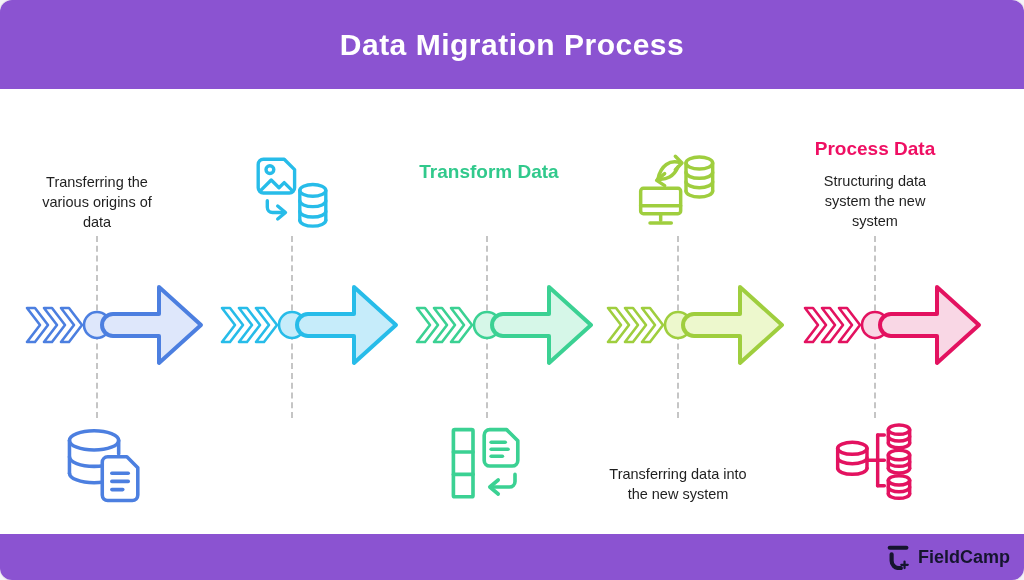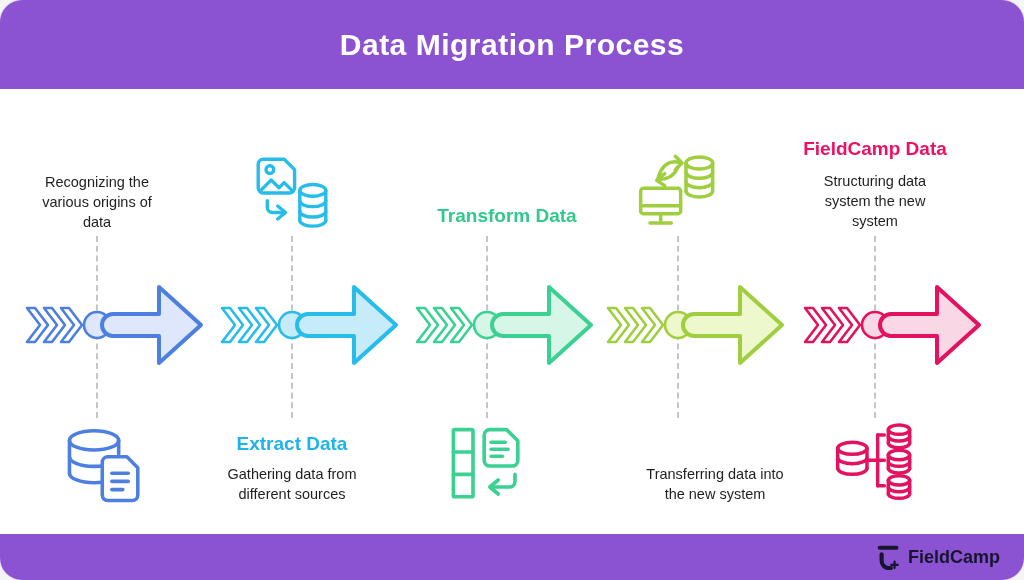--- a/index.html
+++ b/index.html
@@ -1,72 +1,70 @@
 <!DOCTYPE html>
 <html><head>
 <meta charset="utf-8">
 <style>
   html,body{margin:0;padding:0;background:#f5f4f7;font-family:"Liberation Sans",sans-serif;}
-  .canvas{position:relative;width:1024px;height:580px;background:#ffffff;border-radius:22px;
+  .canvas{position:relative;width:1024px;height:580px;background:#ffffff;border-radius:12px;
           overflow:hidden;margin:0 auto;box-shadow:0 0 0 1px #e8e6ec;}
   
   .header{position:absolute;top:0;left:0;width:100%;height:89px;display:flex;
           align-items:center;justify-content:center;}
   .header h1{margin:0;color:#ffffff;font-size:30px;font-weight:bold;letter-spacing:.5px;}
   .footer{position:absolute;bottom:0;left:0;width:100%;height:46px;}
-  .brand{position:absolute;right:24px;top:0;height:46px;display:flex;align-items:center;gap:7px;text-align:right;}
+  .brand{position:absolute;right:14px;top:0;height:46px;display:flex;align-items:center;gap:7px;text-align:right;}
   .brand-text{font-size:18px;font-weight:bold;color:#15152e;}
   
   .dash{position:absolute;top:236px;height:182px;width:0;border-left:2px dashed #c5c5c5;z-index:1;}
   
   .step-title{position:absolute;text-align:center;font-size:19px;font-weight:bold;
               line-height:1.22;color:var(--tc);z-index:3;}
   .step-desc{position:absolute;text-align:center;font-size:14.5px;line-height:1.38;
              color:#1f1f1f;z-index:3;}
   
   .flow{position:absolute;top:270px;width:180px;height:110px;z-index:2;color:var(--c);}
   .flow path,.flow circle{stroke:currentColor;}
   .fillA{fill:var(--f);}
   
   .icon{position:absolute;z-index:2;color:var(--c);line-height:0;}
   .icon path,.icon ellipse,.icon circle,.icon rect,.icon line{stroke:currentColor;fill:none;
         stroke-width:2.6;stroke-linecap:round;stroke-linejoin:round;}
   .icon .wf{fill:#ffffff;}
   
   .t1{top:112px;left:22px;width:150px;}   .d1{top:172px;left:37px;width:120px;}
-  .t3{top:160px;left:422px;width:170px;margin-top:44px;}  .d3{top:192px;left:407px;width:160px;}
+  .t3{top:160px;left:404px;width:170px;}  .d3{top:192px;left:407px;width:160px;}
   .t5{top:137px;left:795px;width:160px;}  .d5{top:171px;left:814px;width:122px;}
   .t2{top:432px;left:202px;width:180px;}  .d2{top:464px;left:212px;width:160px;}
-  .t4{top:432px;left:583px;width:190px;}  .d4{top:464px;left:603px;width:150px;margin-left:37px;}
+  .t4{top:432px;left:583px;width:190px;}  .d4{top:464px;left:603px;width:150px;}
 </style>
 </head>
 <body>
 
 <div class="canvas">
 
   <div class="header" style="background: rgb(139, 83, 209);">
     <h1>Data Migration Process</h1>
   </div>
 
   <div class="dash" style="left:96px"></div>
   <div class="dash" style="left:291px"></div>
   <div class="dash" style="left:486px"></div>
   <div class="dash" style="left:677px"></div>
   <div class="dash" style="left:874px"></div>
 
-  <div class="step-desc d1">Recognizing the various origins of data</div>
-
-  <div class="step-title t2" style="--c: #27bce9; --f: #c6ecfa; --tc: #1eb4e9;">Extract Data</div>
-  <div class="step-desc d2">Gathering data from different sources</div>
+  <div class="step-desc d1">Transferring the various origins of data</div>
+
 
   <div class="step-title t3" style="--c: #3bd193; --f: #d6f7e8; --tc: #31c98c;">Transform Data</div>
 
   <div class="step-desc d4">Transferring data into the new system</div>
 
-  <div class="step-title t5" style="--c: #e31260; --f: #f9d7e5; --tc: #ef0f63;">FieldCamp Data</div>
+  <div class="step-title t5" style="--c: #e31260; --f: #f9d7e5; --tc: #ef0f63;">Process Data</div>
   <div class="step-desc d5">Structuring data system the new system</div>
 
   <svg class="flow" style="left: 25px; --c: #4c7fe0; --f: #dee7fb; --tc: #4a86e8;" viewBox="0 0 180 110">
     <g fill="#ffffff" stroke-width="2.6" stroke-linejoin="round">
       <path d="M2,38 h8 l13,17 l-13,17 h-8 l13,-17 z"></path>
       <path d="M19,38 h8 l13,17 l-13,17 h-8 l13,-17 z"></path>
       <path d="M36,38 h8 l13,17 l-13,17 h-8 l13,-17 z"></path>
     </g>
     <circle class="fillA" cx="72" cy="55" r="13" stroke-width="2.6"></circle>
     <path class="fillA" stroke-width="4" stroke-linejoin="round" d="M88,44 L134,44 L134,17 L176,55 L134,93 L134,66 L88,66 A11,11 0 0 1 88,44 Z"></path>

